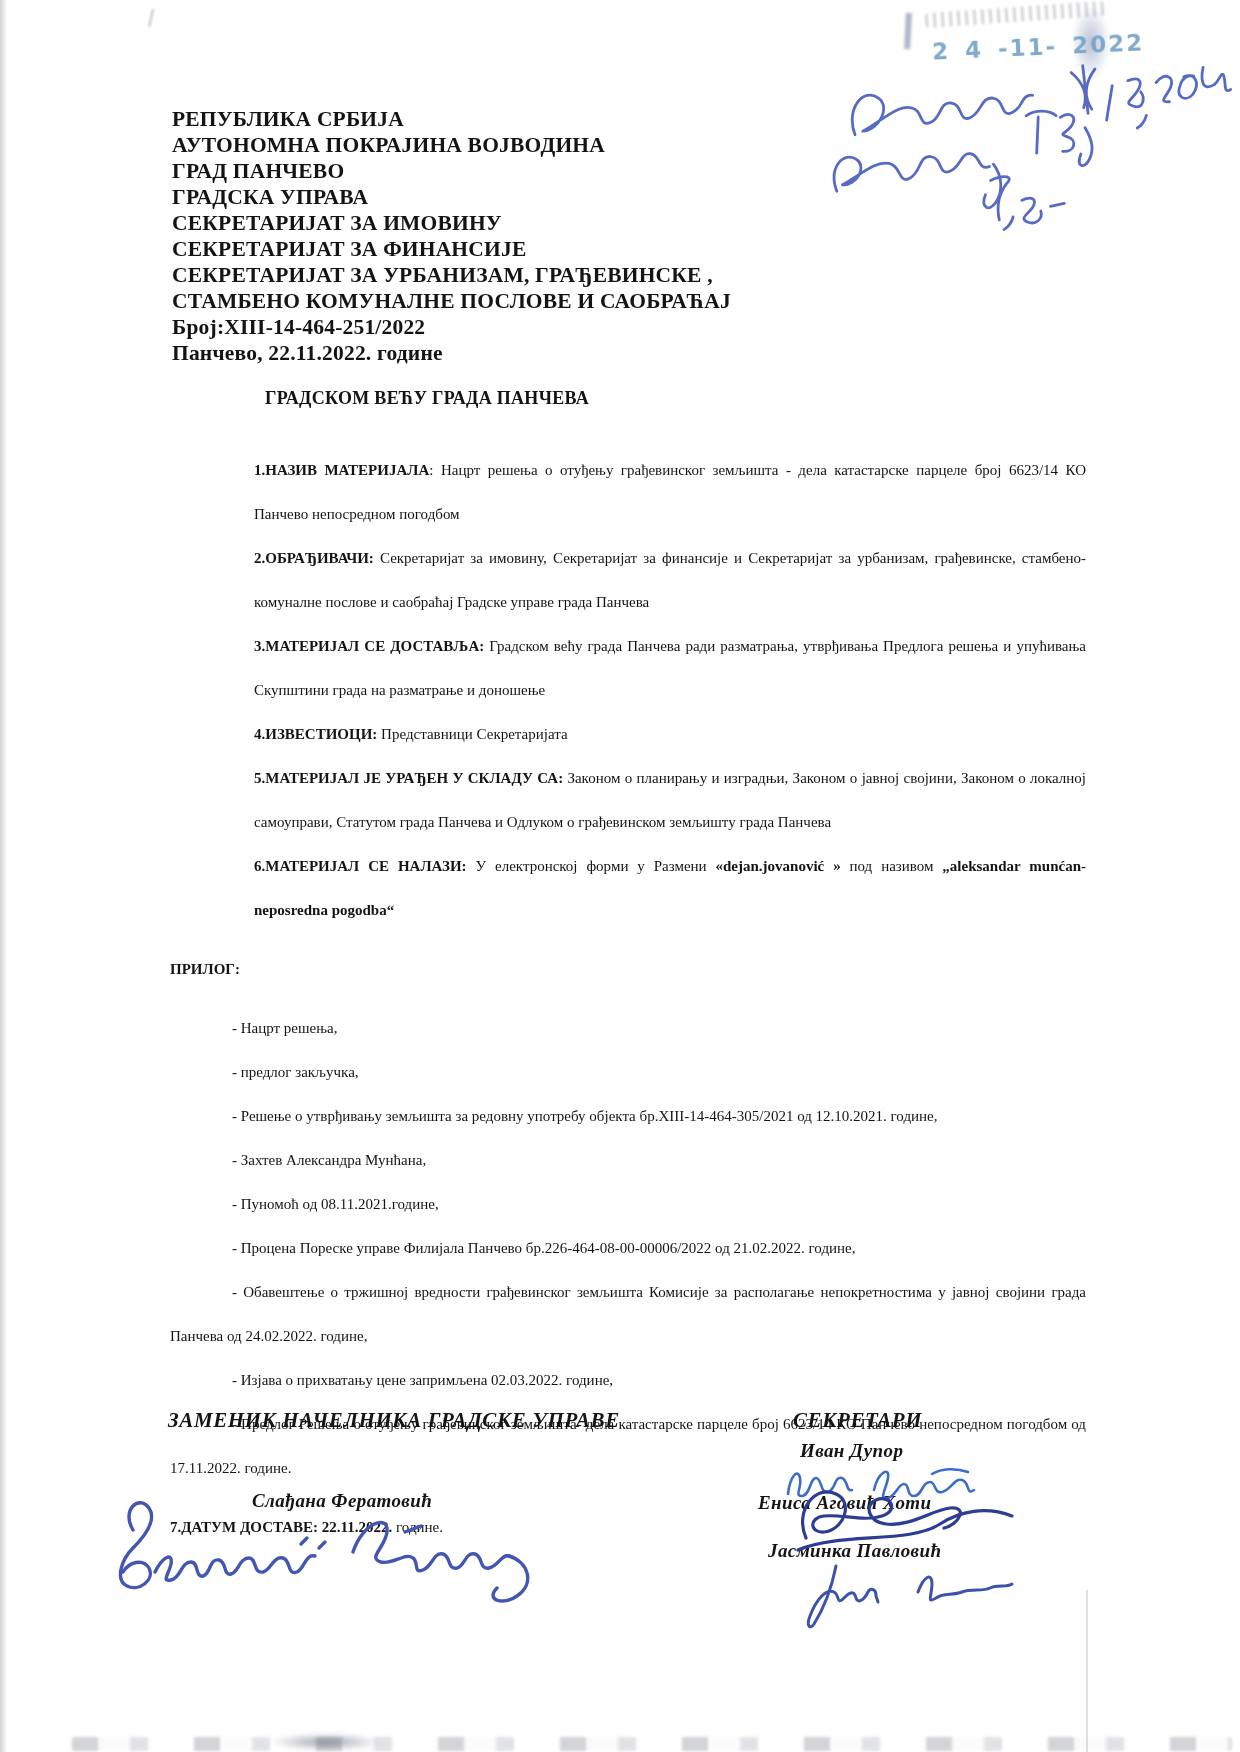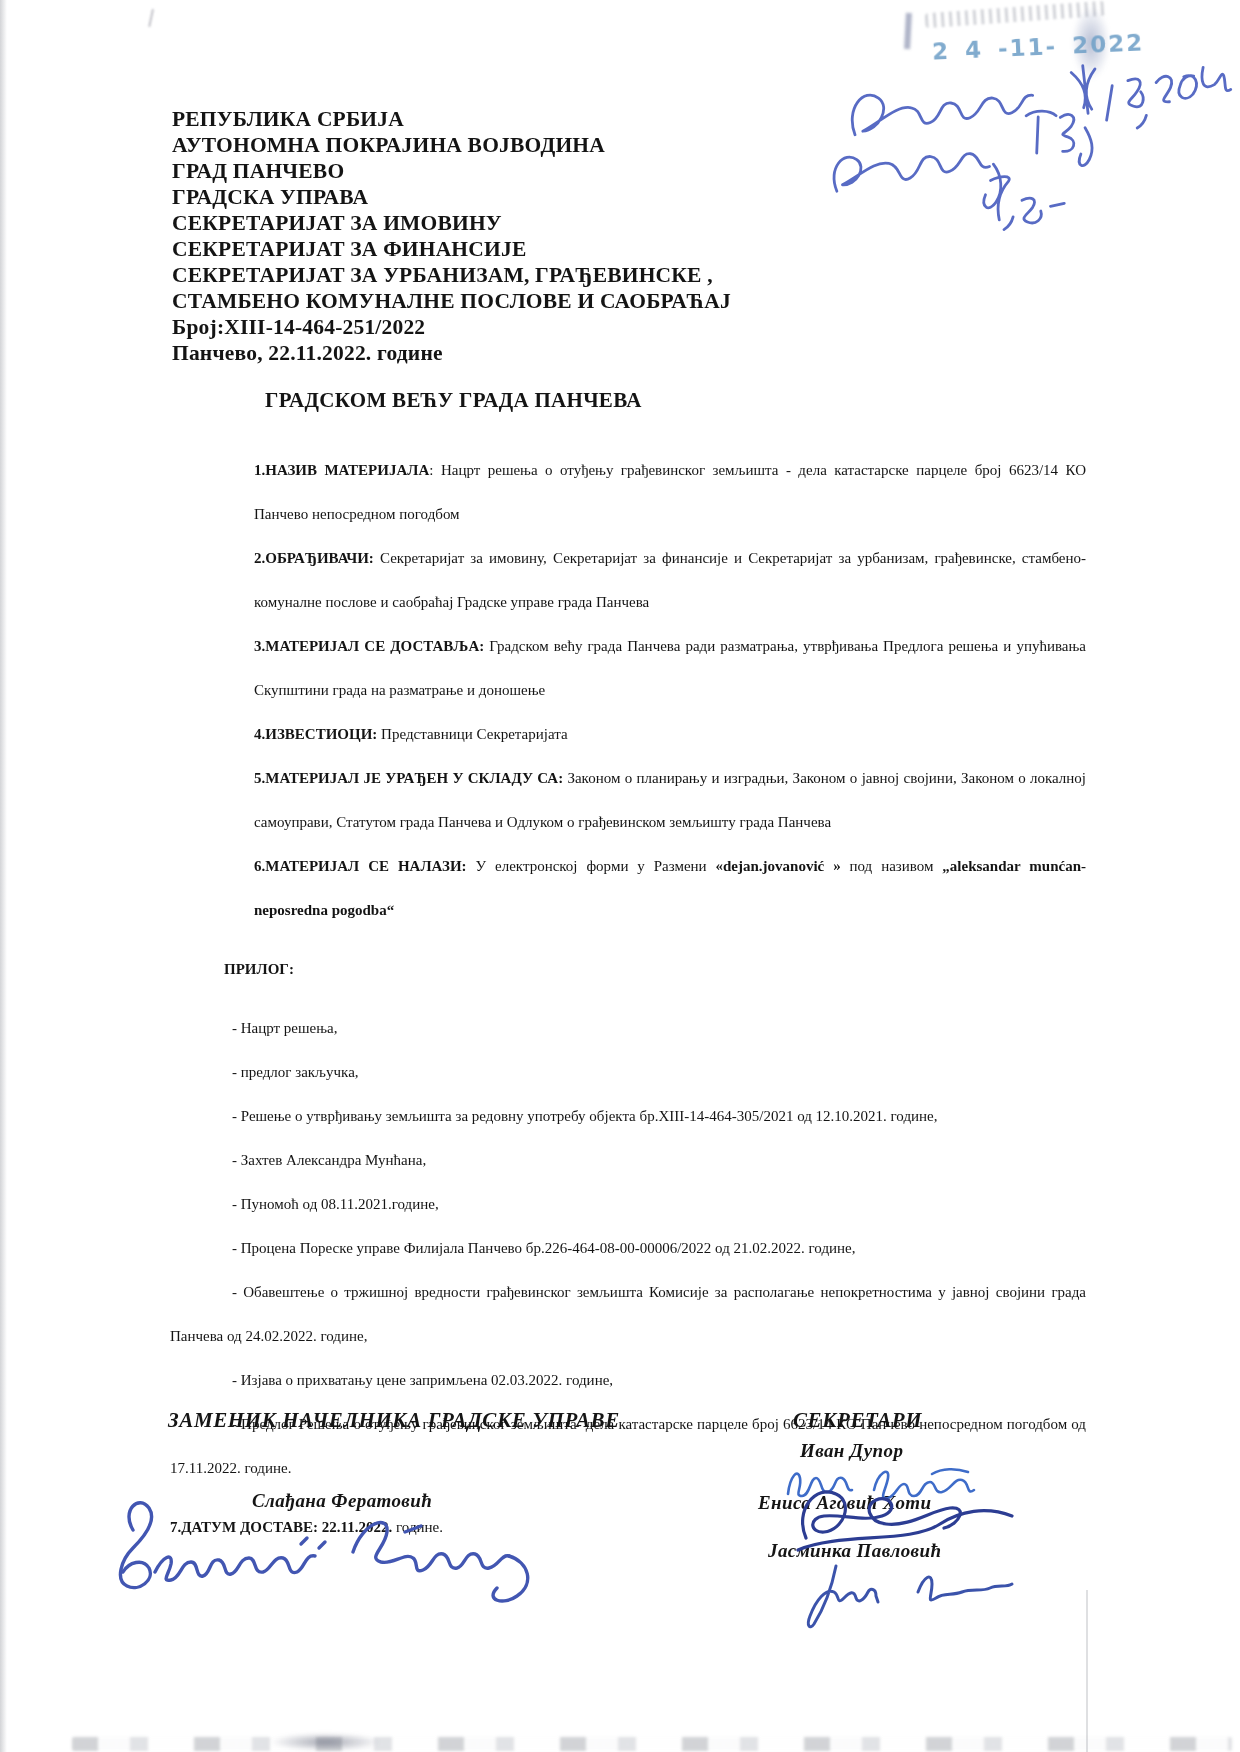--- a/index.html
+++ b/index.html
@@ -65,30 +65,30 @@
   .handwritten-note{position:absolute;left:755px;top:30px;}
   
   .letterhead{
     position:absolute;left:172px;top:106px;
     font-weight:bold;font-size:21.5px;line-height:26px;letter-spacing:.2px;
     white-space:nowrap;
   }
   
   .addressee{
     position:absolute;left:265px;top:388px;
-    font-weight:bold;font-size:21px;letter-spacing:.3px;white-space:nowrap;
+    font-weight:bold;font-size:18px;letter-spacing:.3px;white-space:nowrap;
   }
   
   .doc-body{
     position:absolute;left:170px;top:448px;width:916px;
     font-size:15px;line-height:44px;text-align:justify;
   }
   .doc-body b{font-weight:bold;}
   .num-para{margin:0 0 0 84px;}
-  .prilog{margin-left:54px;font-weight:bold;}
+  .prilog{font-weight:bold;}
   .dash-item{margin:0;text-indent:62px;}
   .p7{}
   
   .sig{
     position:absolute;font-weight:bold;font-style:italic;
     font-size:19px;letter-spacing:.4px;white-space:nowrap;color:#151515;
   }
   .sig-caps{font-size:21px;letter-spacing:.6px;}
   svg.signature{position:absolute;overflow:visible;}
   svg path{fill:none;stroke-linecap:round;stroke-linejoin:round;}

